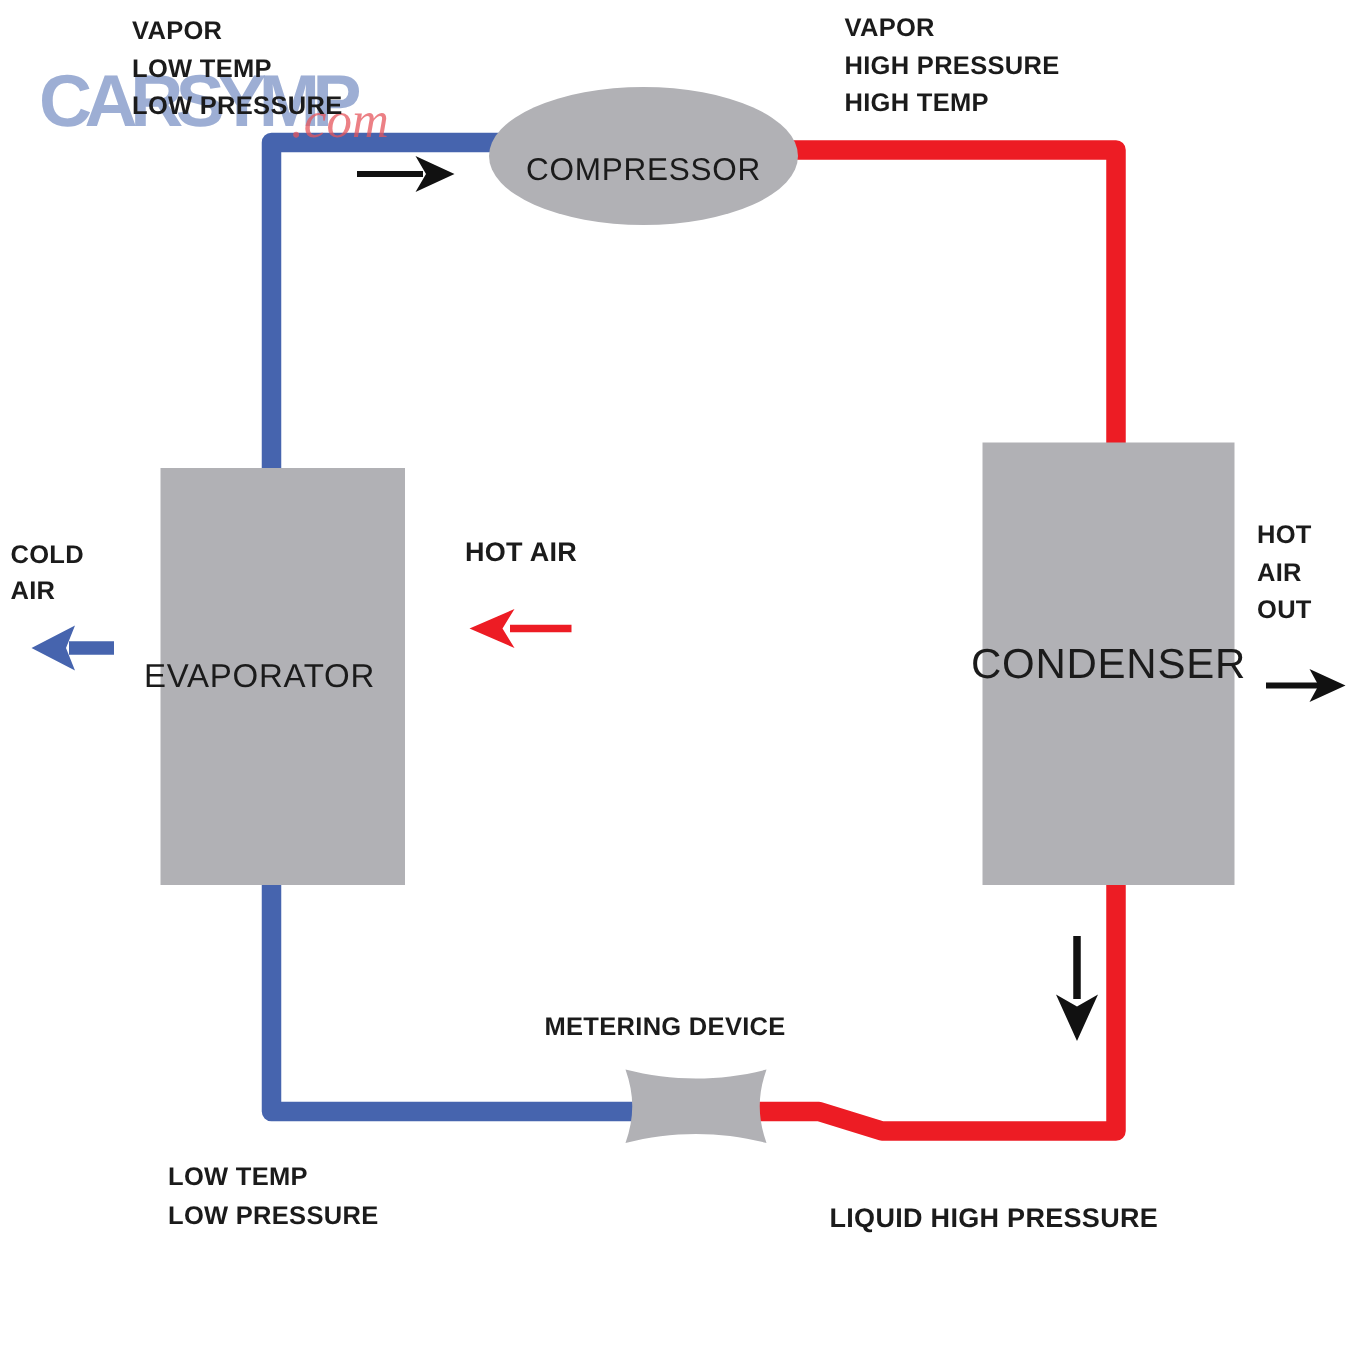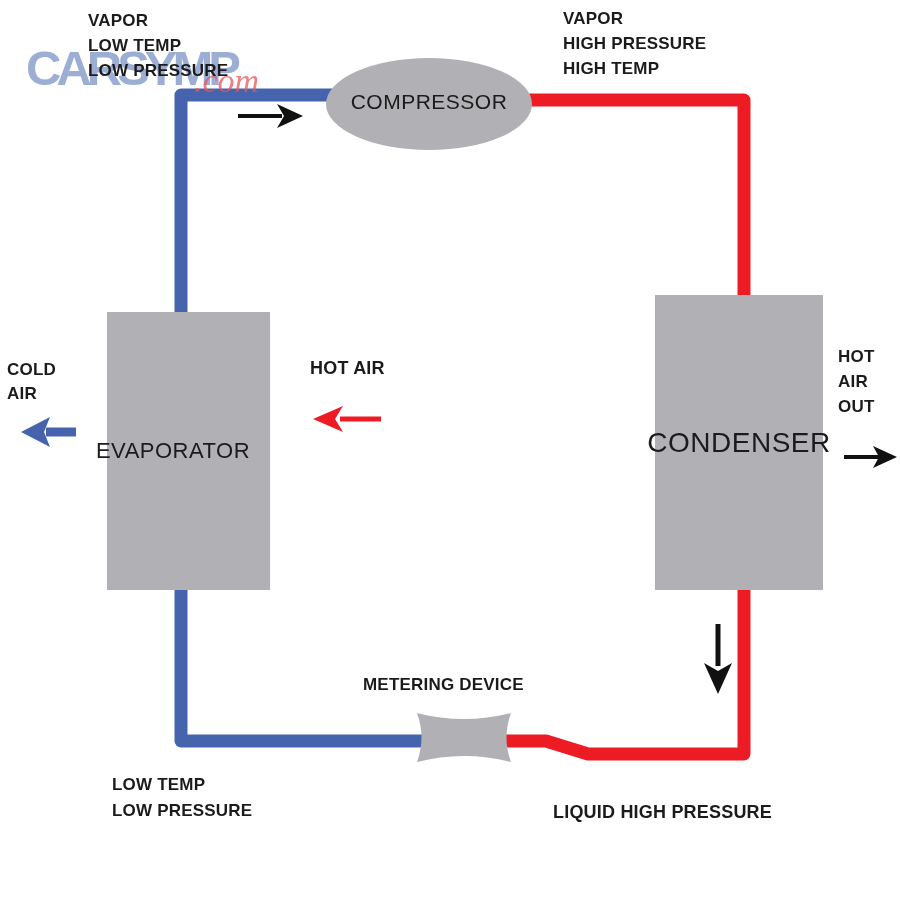--- a/index.html
+++ b/index.html
@@ -22,21 +22,21 @@
     white-space:nowrap;
   }
   .comp-label{
     position:absolute;
     display:flex;align-items:center;justify-content:center;
     color:#1b1b1b;
     font-weight:400;
     letter-spacing:0.5px;
     white-space:nowrap;
   }
-  #compressor-label{left:326px;top:56px;width:206px;height:92px;font-size:21px;}
+  #compressor-label{left:326px;top:68px;width:206px;height:92px;font-size:21px;}
   #evaporator-label{left:107px;top:312px;width:132px;height:278px;font-size:22px;}
   #condenser-label{left:655px;top:295px;width:168px;height:295px;font-size:28px;}
   #metering-label{left:363px;top:672px;width:200px;}
 
   #label-vapor-low{left:88px;top:8px;width:200px;}
   #label-vapor-high{left:563px;top:6px;width:200px;}
   #label-cold-air{left:7px;top:358px;width:90px;line-height:24px;}
   #label-hot-air{left:310px;top:356px;width:120px;font-size:18px;}
   #label-hot-air-out{left:838px;top:344px;width:60px;}
   #label-liquid-low{left:112px;top:772px;width:220px;line-height:26px;}

